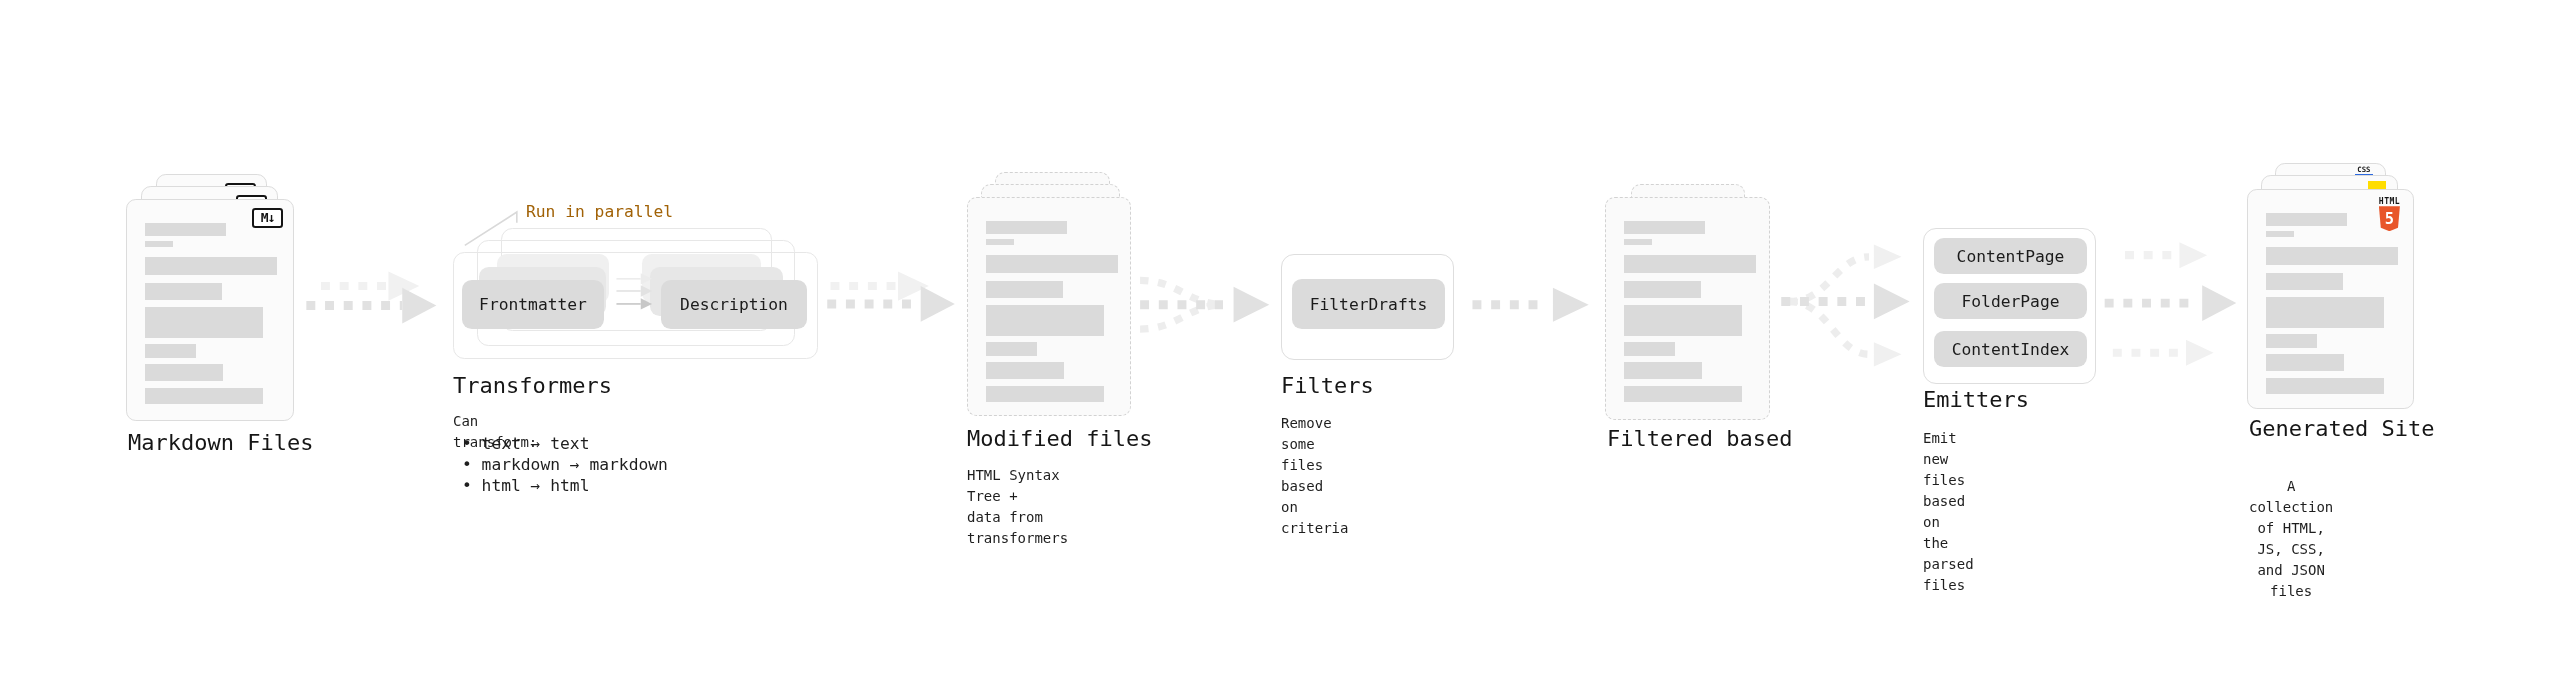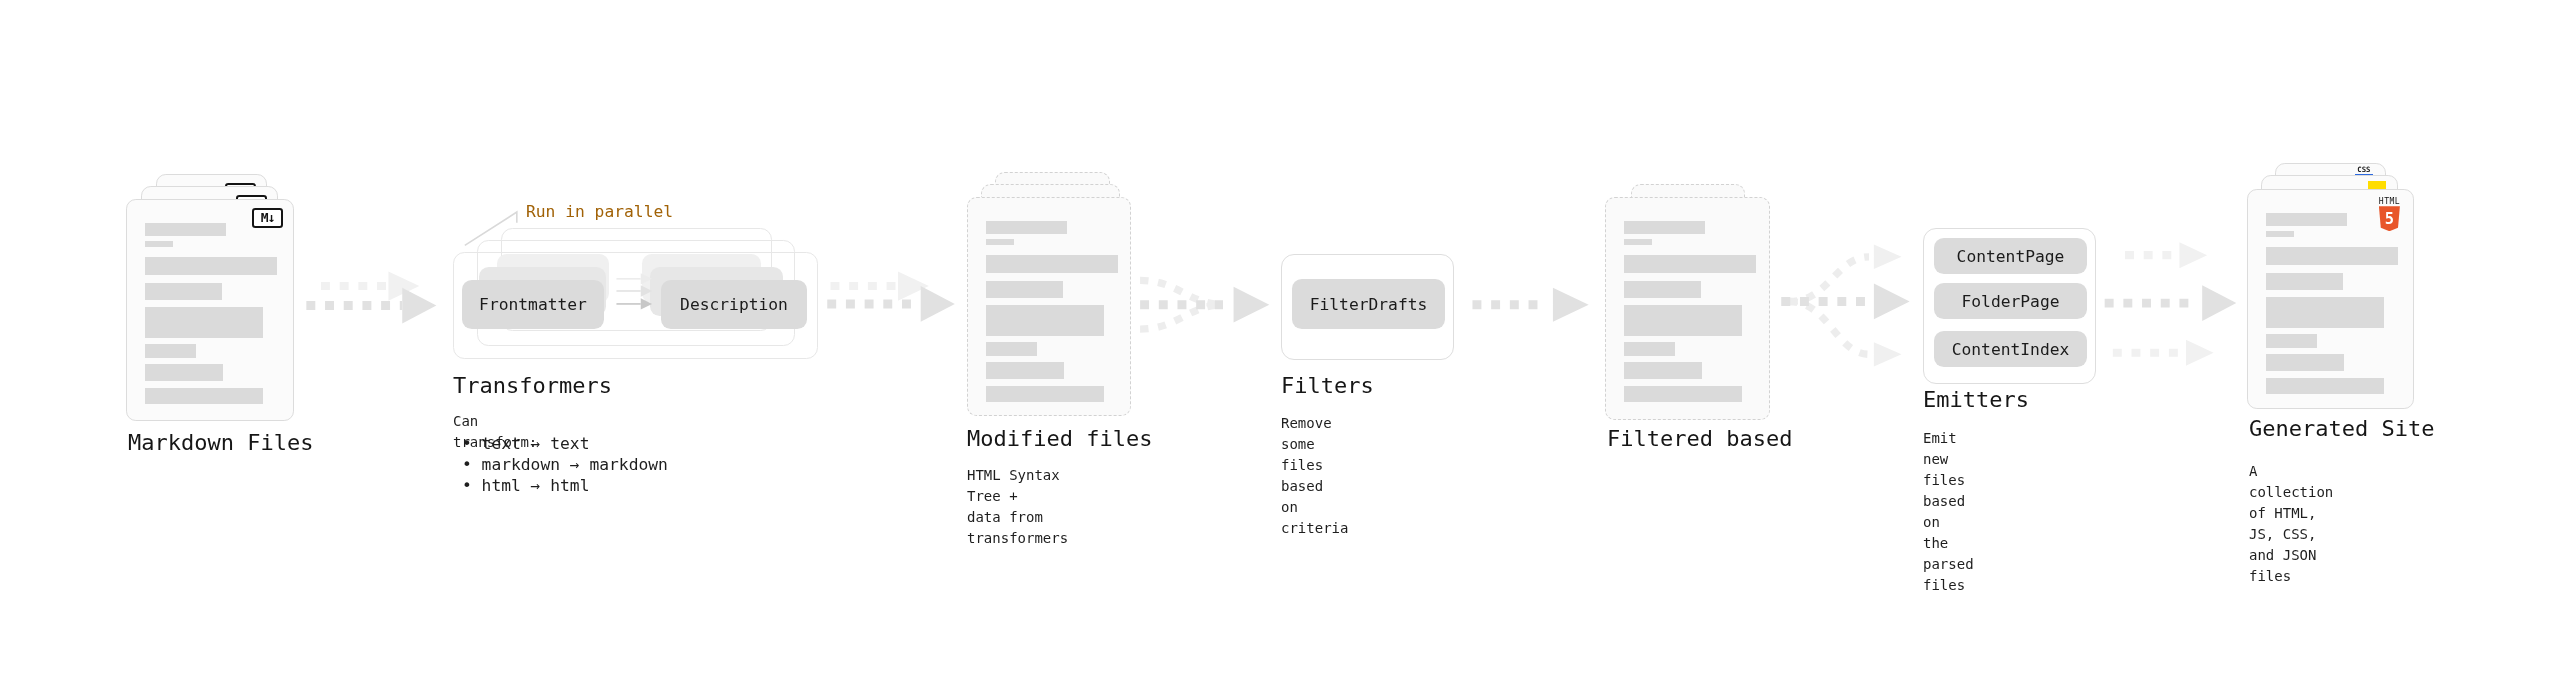--- a/index.html
+++ b/index.html
@@ -52,21 +52,21 @@
   
   .pbox{position:absolute;background:#ffffff;border:1.6px solid #dedede;border-radius:13px;box-sizing:border-box;}
   .gpill{position:absolute;background:#dbdbdb;border-radius:9.8px;display:flex;align-items:center;justify-content:center;font-size:16.3px;color:#1b1b1b;}
 
   
   .css-badge{position:absolute;top:1.6px;right:11.4px;width:19.5px;text-align:center;}
   .css-word{font-size:7.3px;font-weight:bold;color:#141414;line-height:7.3px;}
   .css-bar{width:18px;height:3.3px;background:#2d6ae0;margin:0.8px auto 0;}
   .js-badge{position:absolute;top:4.9px;right:11.4px;width:18px;height:16.3px;background:#ffdd00;}
   .html5-badge{position:absolute;top:6.5px;right:11.4px;width:24.4px;text-align:center;}
-  .html5-word{font-size:8.1px;font-weight:normal;color:#141414;line-height:9px;letter-spacing:0.4px;text-align:center;}
+  .html5-word{font-size:8.1px;font-weight:bold;color:#141414;line-height:9px;letter-spacing:0.4px;text-align:center;}
   .html5-shield{
     width:21px;height:25px;margin:0.8px auto 0;background:#e8562a;
     clip-path:polygon(0% 0%,100% 0%,91% 86%,50% 100%,9% 86%);
     display:flex;align-items:center;justify-content:center;
     color:#ffffff;font-size:15.4px;font-weight:bold;
   }
 </style>
 </head>
 <body>
 
@@ -254,18 +254,18 @@
         <div class="bar b2"></div>
         <div class="bar b3"></div>
         <div class="bar b4"></div>
         <div class="bar b5"></div>
         <div class="bar b6"></div>
         <div class="bar b7"></div>
         <div class="bar b8"></div>
       </div>
     </div>
     <div class="label-h" style="left:2249px;top:418px;">Generated Site</div>
-    <div class="caption" style="left:2249px;top:461px;">A collection of HTML,
+    <div class="caption" style="left:2249px;top:476px;text-align:center;">A collection of HTML,
 JS, CSS, and JSON files</div>
   </div>
 
 </div>
 
 
 </body></html>

